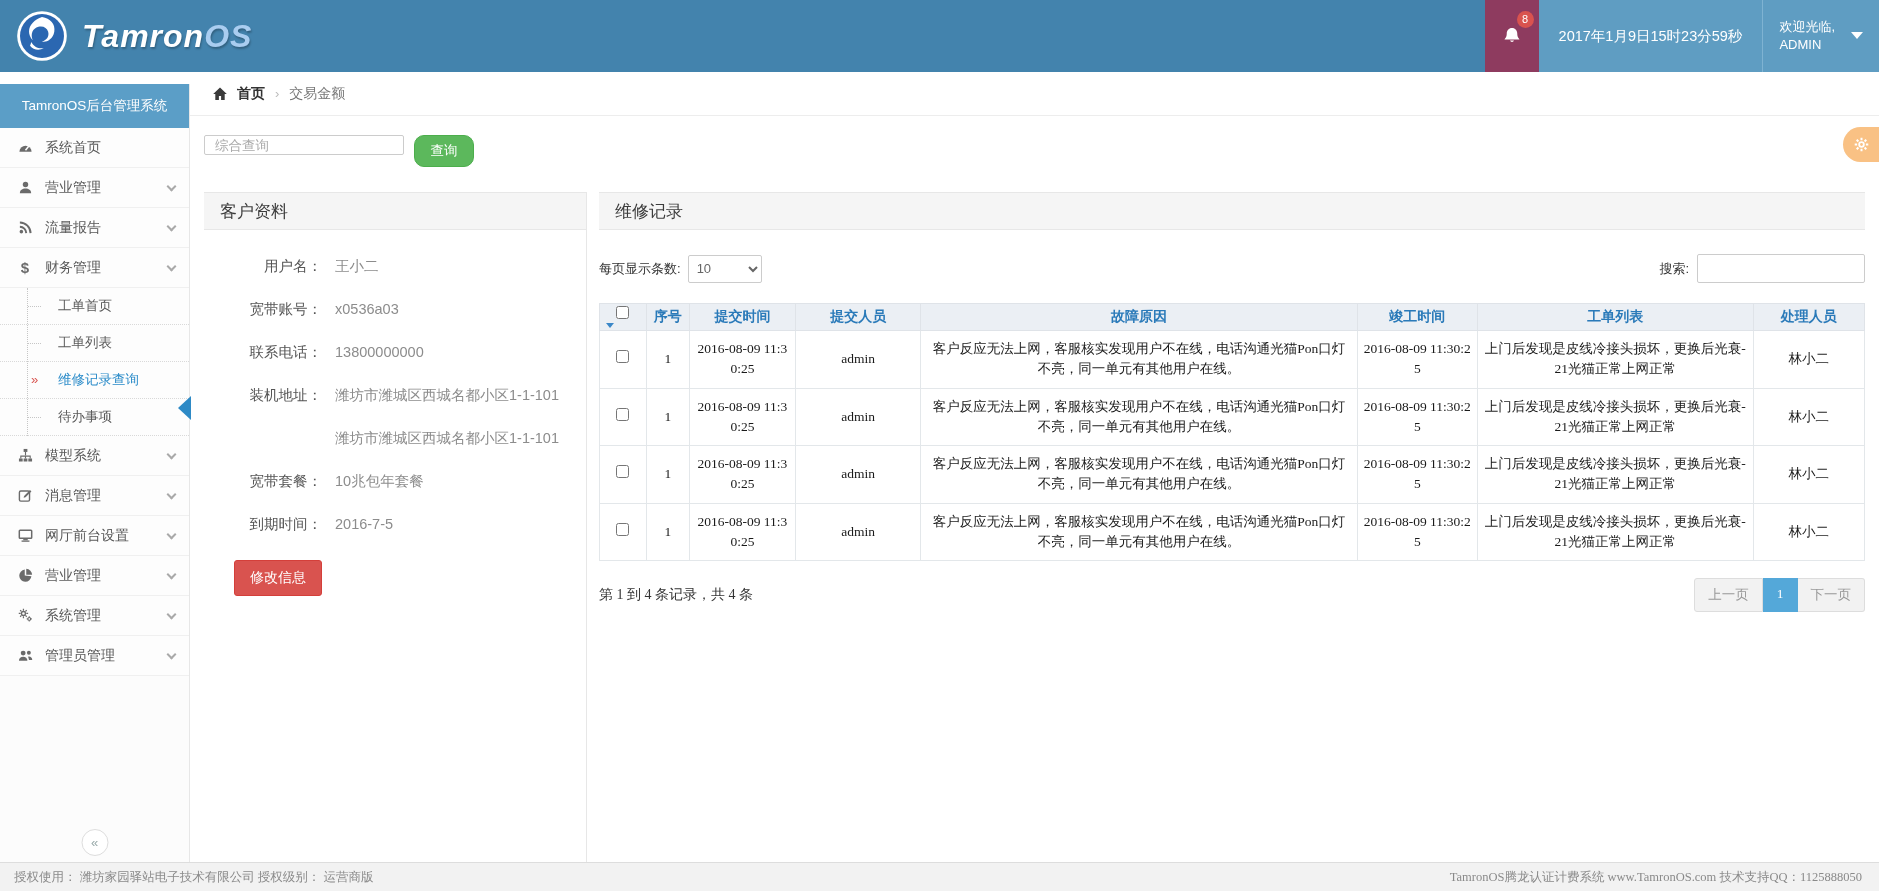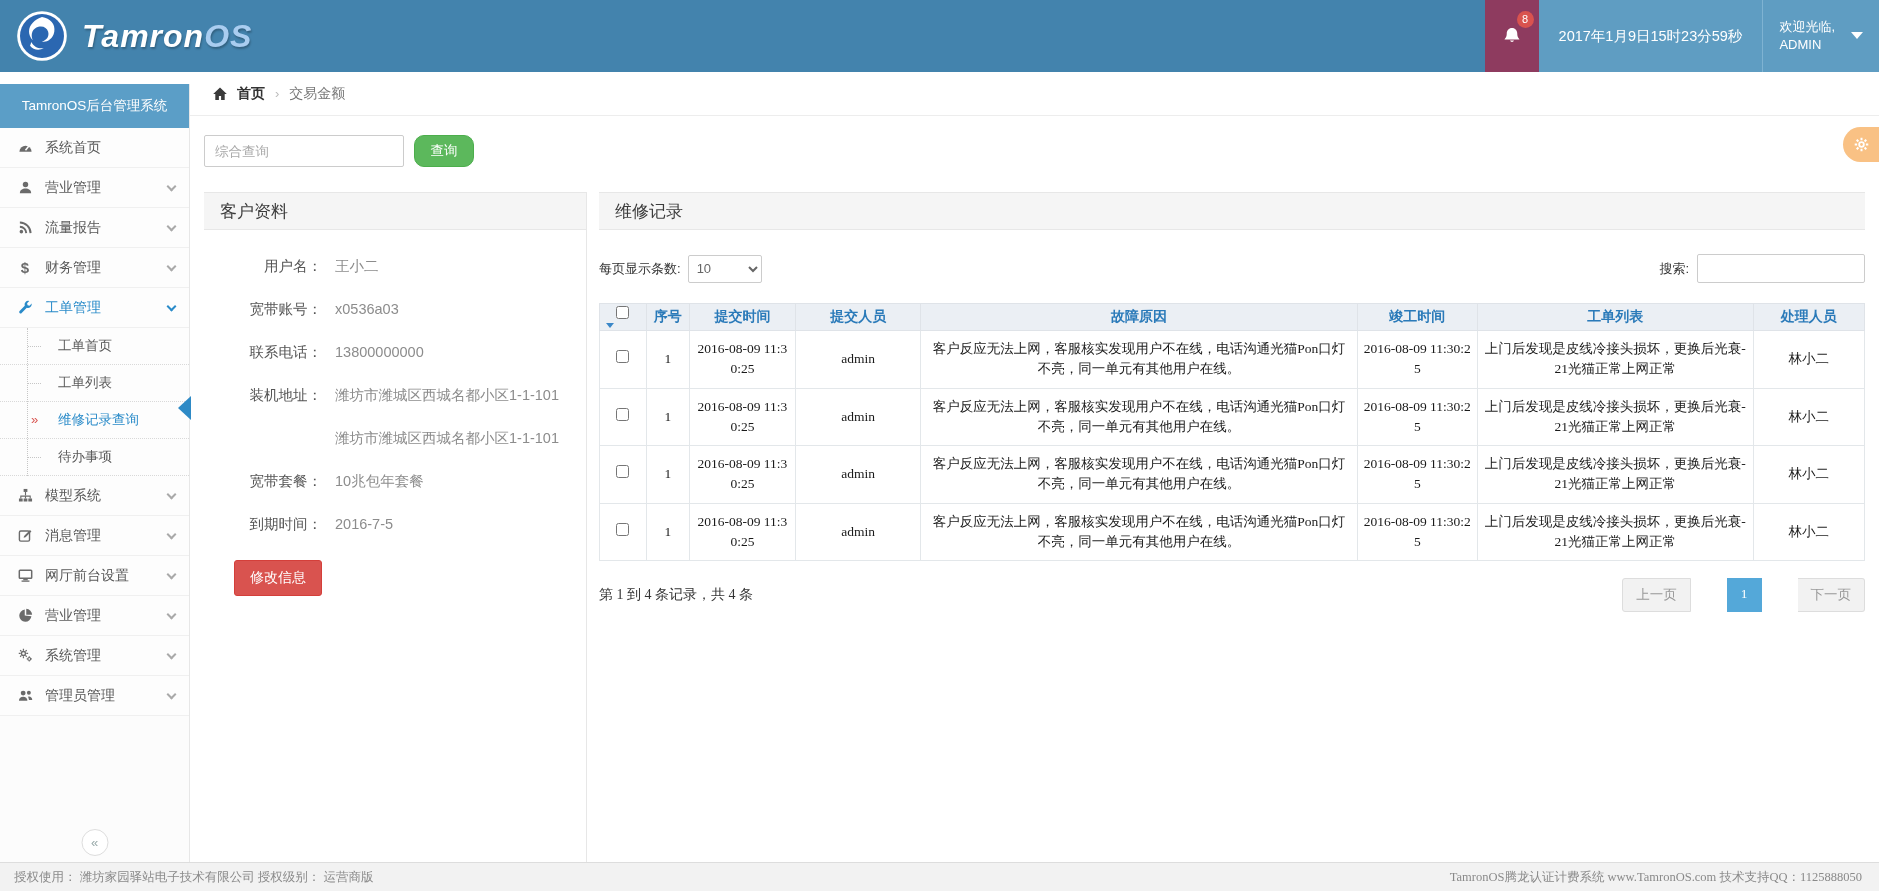--- a/index.html
+++ b/index.html
@@ -40,21 +40,21 @@
   .collapse-btn { position:absolute; bottom:6px; left:50%; transform:translateX(-50%); width:27px; height:27px; border:1px solid #ddd; border-radius:50%; background:#fff; color:#9aa; font-size:13px; line-height:25px; text-align:center; cursor:pointer; }
   
   .breadcrumb-bar { position:absolute; top:72px; left:190px; right:0; height:44px; background:#fff; border-bottom:1px solid #ededed; display:flex; align-items:center; padding-left:22px; font-size:14px; z-index:3; }
   .breadcrumb-bar svg { width:16px; height:16px; margin-right:9px; }
   .bc-home { color:#333; font-weight:bold; cursor:pointer; }
   .bc-sep { color:#bbb; margin:0 10px; font-size:13px; }
   .bc-current { color:#777; }
   
   .main { position:absolute; top:116px; left:190px; right:0; bottom:29px; background:#fff; display:flex; flex-direction:column; }
   .toolbar { height:76px; padding:19px 0 0 14px; display:flex; align-items:flex-start; }
-  .global-search-input { width:200px; height:32px; border:1px solid #ccc; border-radius:2px; padding:0 10px; font-size:13.5px; color:#555; }
+  .global-search-input { width:200px; height:20px; border:1px solid #ccc; border-radius:2px; padding:0 10px; font-size:13.5px; color:#555; }
   .global-search-input::placeholder { color:#aaa; }
   .query-btn { margin-left:10px; width:60px; height:32px; background:#5cb85c; border:1px solid #4cae4c; border-radius:10px; color:#fff; font-size:13.5px; cursor:pointer; }
   .columns { flex:1; display:flex; min-height:0; }
   .left-col { width:397px; flex:0 0 397px; border-right:1px solid #e7e7e7; padding-left:14px; }
   .right-col { flex:1; padding:0 14px 0 12px; min-width:0; }
   .panel-header { height:38px; background:#f5f5f5; border-top:1px solid #e7e7e7; border-bottom:1px solid #e7e7e7; display:flex; align-items:center; padding-left:16px; font-size:17px; color:#3c3c3c; }
   
   .cust-fields { padding:26px 6px 0 0; }
   .cust-row { display:flex; margin-bottom:23px; font-size:14.5px; line-height:20px; }
   .cust-label { width:118px; text-align:right; color:#555; flex:0 0 118px; }
@@ -64,21 +64,21 @@
   .table-controls { margin-top:24px; display:flex; align-items:center; font-size:13px; color:#333; }
   .page-size-select { margin-left:7px; width:74px; height:28px; border:1px solid #ccc; border-radius:2px; color:#666; font-size:13px; padding:0 4px; background:#fff; }
   .search-wrap { margin-left:auto; display:flex; align-items:center; }
   .table-search-input { margin-left:8px; width:168px; height:29px; border:1px solid #ccc; border-radius:2px; padding:0 8px; font-size:13px; color:#555; }
   table.records { width:100%; margin-top:20px; border-collapse:collapse; table-layout:fixed; }
   table.records th { background:#ebeff4; color:#2a7ab9; font-size:14px; font-weight:bold; padding:2px 4px; border:1px solid #dfe3e8; text-align:center; vertical-align:middle; cursor:pointer; }
   table.records td { font-family:"Liberation Serif","DejaVu Serif",serif; font-size:13.5px; color:#1a1a1a; text-align:center; vertical-align:middle; padding:8px 6px; border:1px solid #e3e7ea; line-height:1.5; word-break:break-all; }
   .th-check { display:block; margin:0 auto; }
   .sort-caret { display:block; width:0; height:0; margin:4px 0 0 2px; border-left:4px solid transparent; border-right:4px solid transparent; border-top:5px solid #3a87c8; }
   .summary-row { margin-top:17px; display:flex; align-items:center; font-family:"Liberation Serif","DejaVu Serif",serif; font-size:14px; color:#333; }
-  .pagination { margin-left:auto; display:flex;gap:36px; }
+  .pagination { margin-left:auto; display:flex; }
   .page-btn { border:1px solid #ddd; background:#f2f2f2; color:#999; font-size:13.5px; padding:7px 13px; cursor:pointer; }
   .page-btn.prev { border-radius:3px 0 0 3px; }
   .page-btn.next { border-radius:0 3px 3px 0; border-left:none; }
   .page-btn.current { background:#54a8d9; border-color:#54a8d9; color:#fff; }
   
   .footer { position:absolute; bottom:0; left:0; right:0; height:29px; background:#f2f2f2; border-top:1px solid #ddd; display:flex; align-items:center; justify-content:space-between; padding:0 17px 0 14px; font-family:"Liberation Serif","DejaVu Serif",serif; font-size:12.5px; color:#8a8a8a; z-index:6; }
   
   .active-pointer { position:absolute; left:178px; top:396px; width:0; height:0; border-top:12px solid transparent; border-bottom:12px solid transparent; border-right:13px solid #2e8ac6; z-index:7; }
   .theme-gear-btn { position:absolute; right:0; top:127px; width:36px; height:35px; background:#f9c184; border:none; border-radius:18px 0 0 18px; display:flex; align-items:center; justify-content:center; cursor:pointer; z-index:8; }
   .theme-gear-btn svg { width:17px; height:17px; }
@@ -150,29 +150,20 @@
     <span class="nav-label">流量报告</span>
     <span class="chev"></span>
   </div>
 
   <div class="nav-item">
     <span class="nav-icon icon-char">$</span>
     <span class="nav-label">财务管理</span>
     <span class="chev"></span>
   </div>
 
-  <div class="nav-item active">
-    <span class="nav-icon">
-        <svg viewBox="0 0 16 16">
-          <path d="M14.6 4.6a3.9 3.9 0 0 1-5.2 3.7l-5.5 5.5a1.55 1.55 0 0 1-2.2-2.2l5.5-5.5a3.9 3.9 0 0 1 4.8-5l-2.3 2.3.5 2.1 2.1.5 2.3-2.3c.1.3.1.6 0 .9z" fill="currentColor"></path>
-        </svg>
-      </span>
-    <span class="nav-label">工单管理</span>
-    <span class="chev"></span>
-  </div>
 
   <div class="submenu">
     <div class="sub-item">
       <span class="sub-leader"></span>
       <span>工单首页</span>
     </div>
     <div class="sub-item">
       <span class="sub-leader"></span>
       <span>工单列表</span>
     </div>

